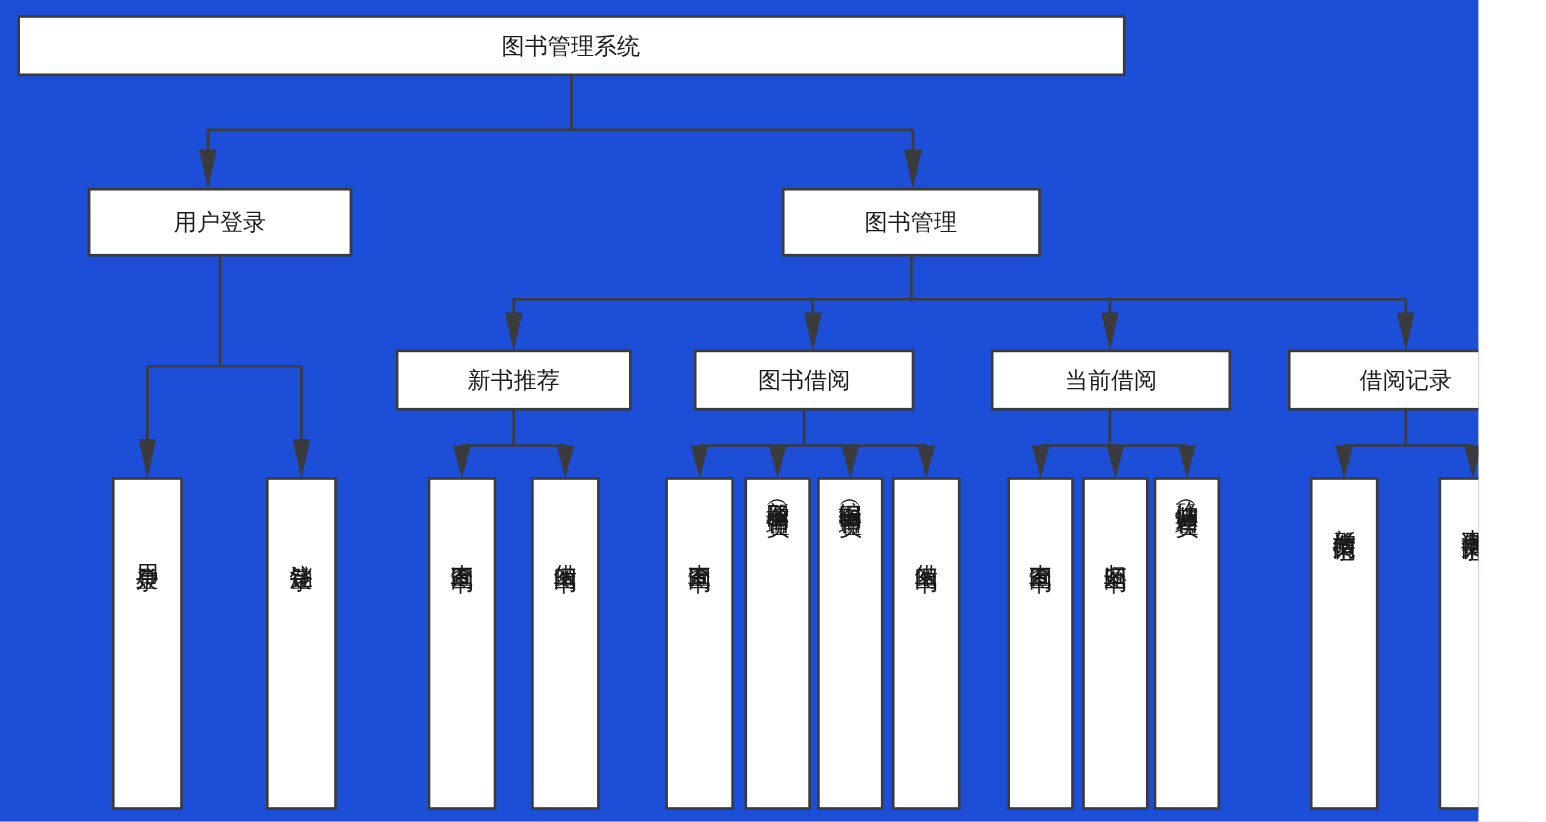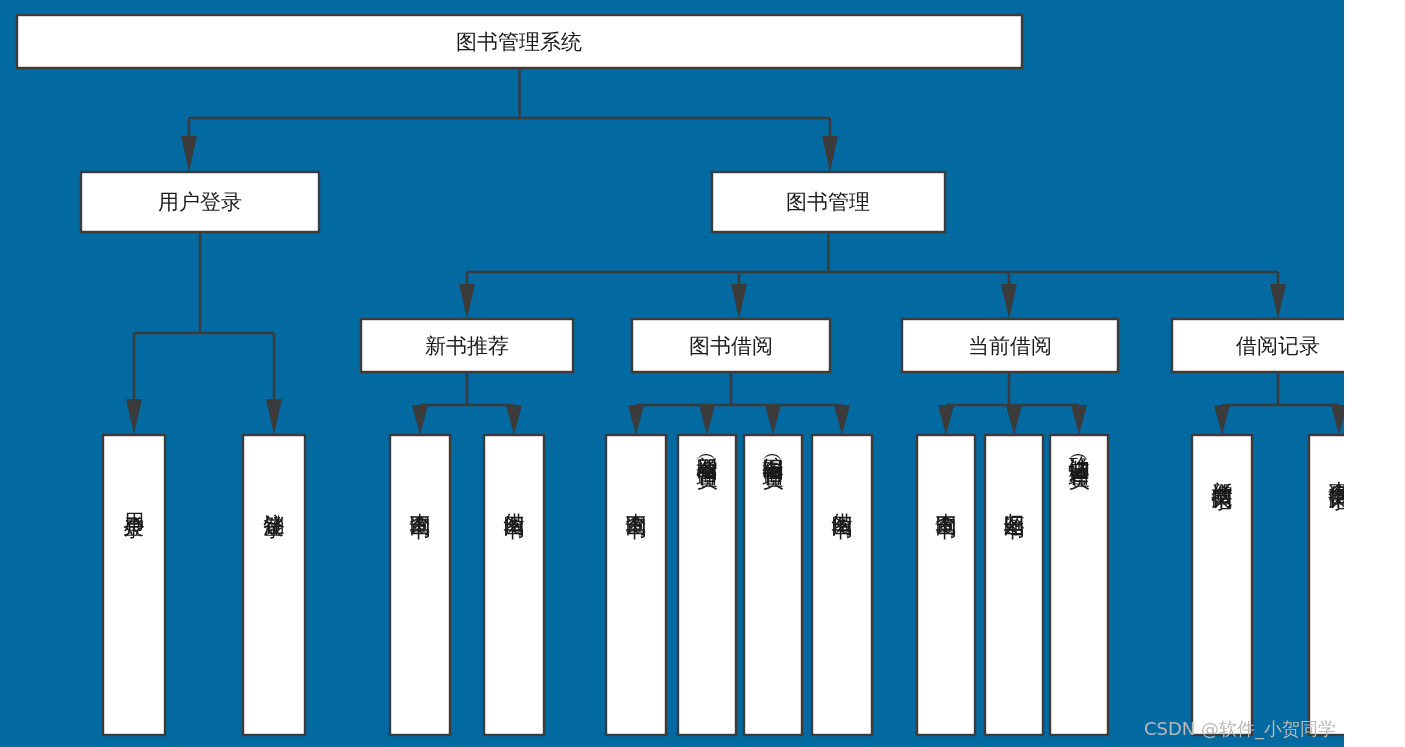--- a/index.html
+++ b/index.html
@@ -8,21 +8,21 @@
     padding: 0;
     background: #ffffff;
   }
   body {
     font-family: "DejaVu Sans", "Liberation Sans", sans-serif;
   }
   #diagram-root {
     position: relative;
     width: 1344px;
     height: 747px;
-    background: #0369a1;
+    background: #1d4ed8;
     overflow: hidden;
   }
   svg.diagram-canvas {
     position: absolute;
     left: 0;
     top: 0;
     width: 1405px;
     height: 747px;
     display: block;
   }
@@ -223,15 +223,14 @@
       <rect class="node-box" x="1192" y="435" width="60" height="300"></rect>
       <text class="node-label-vertical" x="1222" y="470">新增借阅记录</text>
     </g>
     <g>
       <rect class="node-box" x="1309" y="435" width="60" height="300"></rect>
       <text class="node-label-vertical" x="1339" y="470">查询借阅记录</text>
     </g>
 
   </svg>
 
-  <div class="watermark-text">CSDN @软件_小贺同学</div>
 
 </div>
 
 </body></html>

